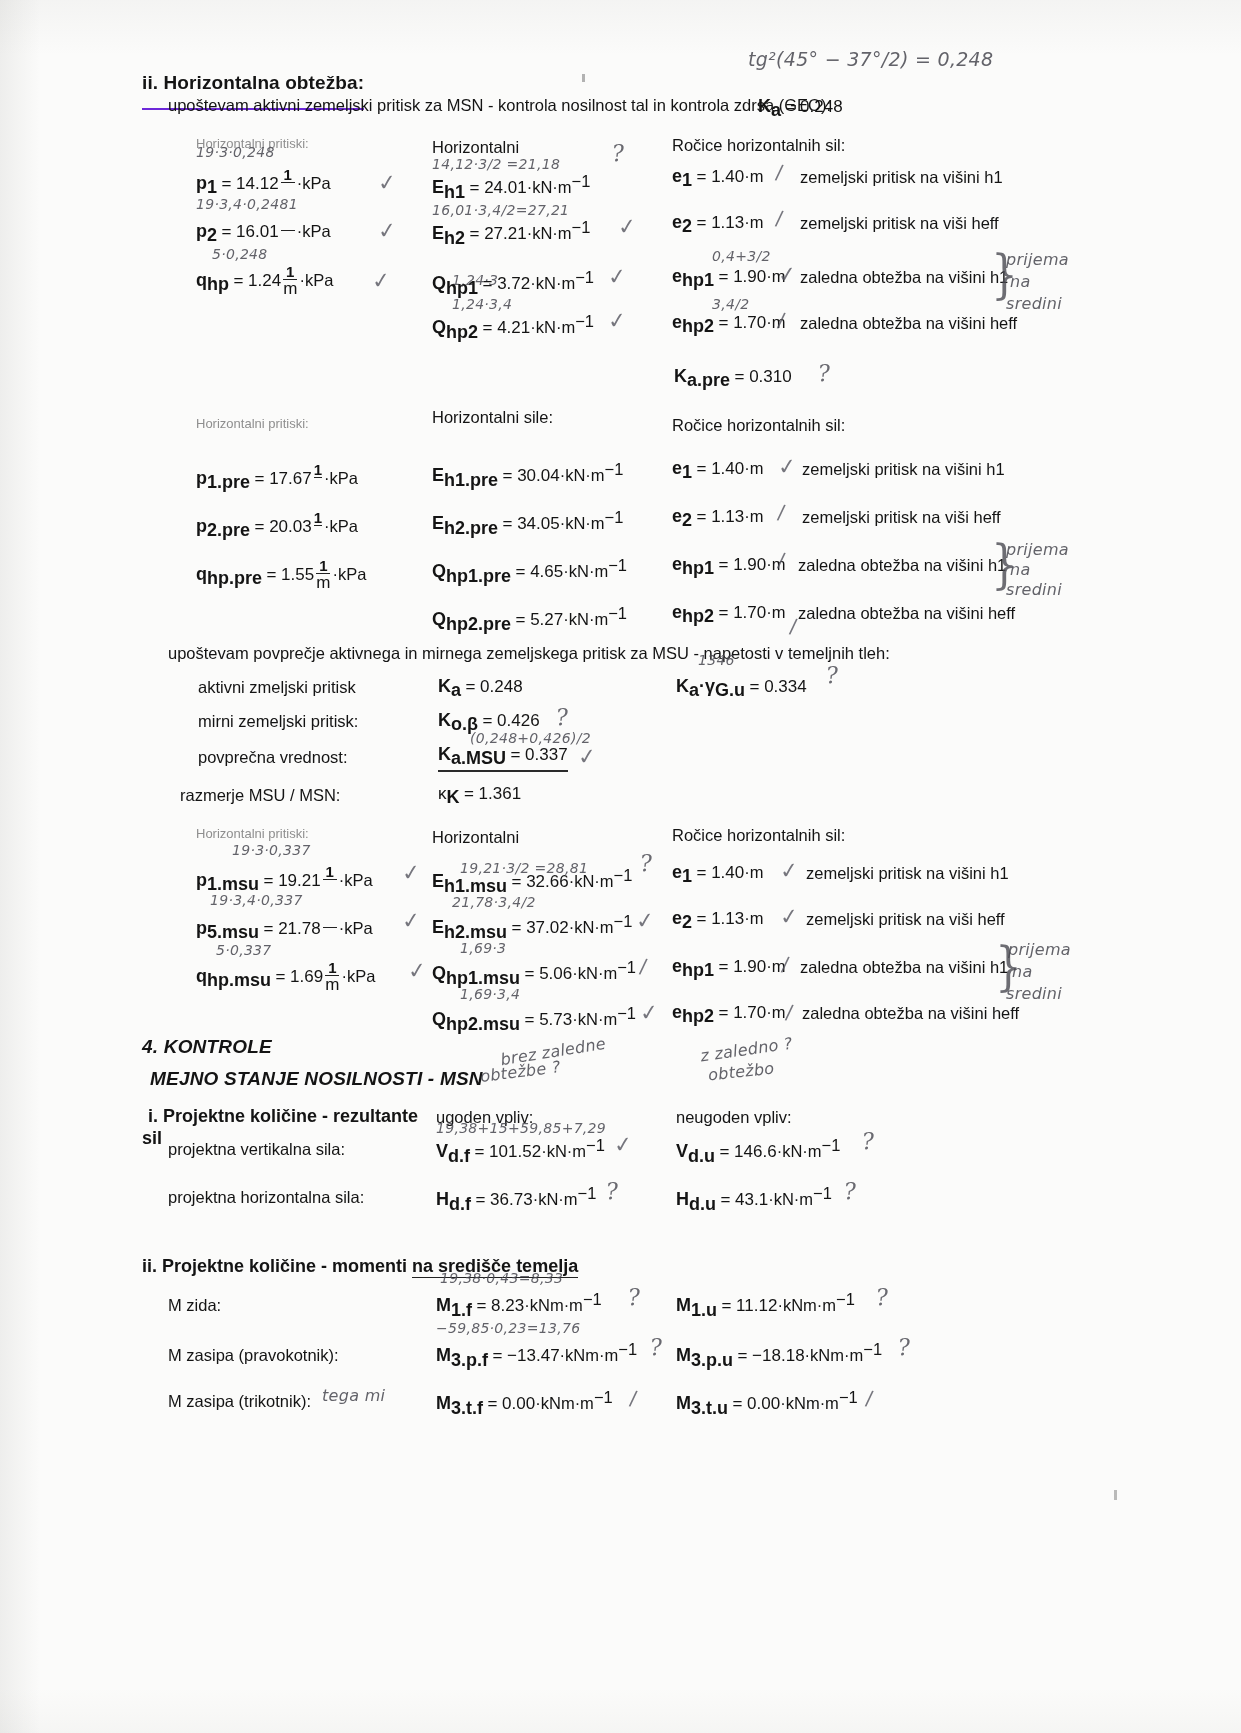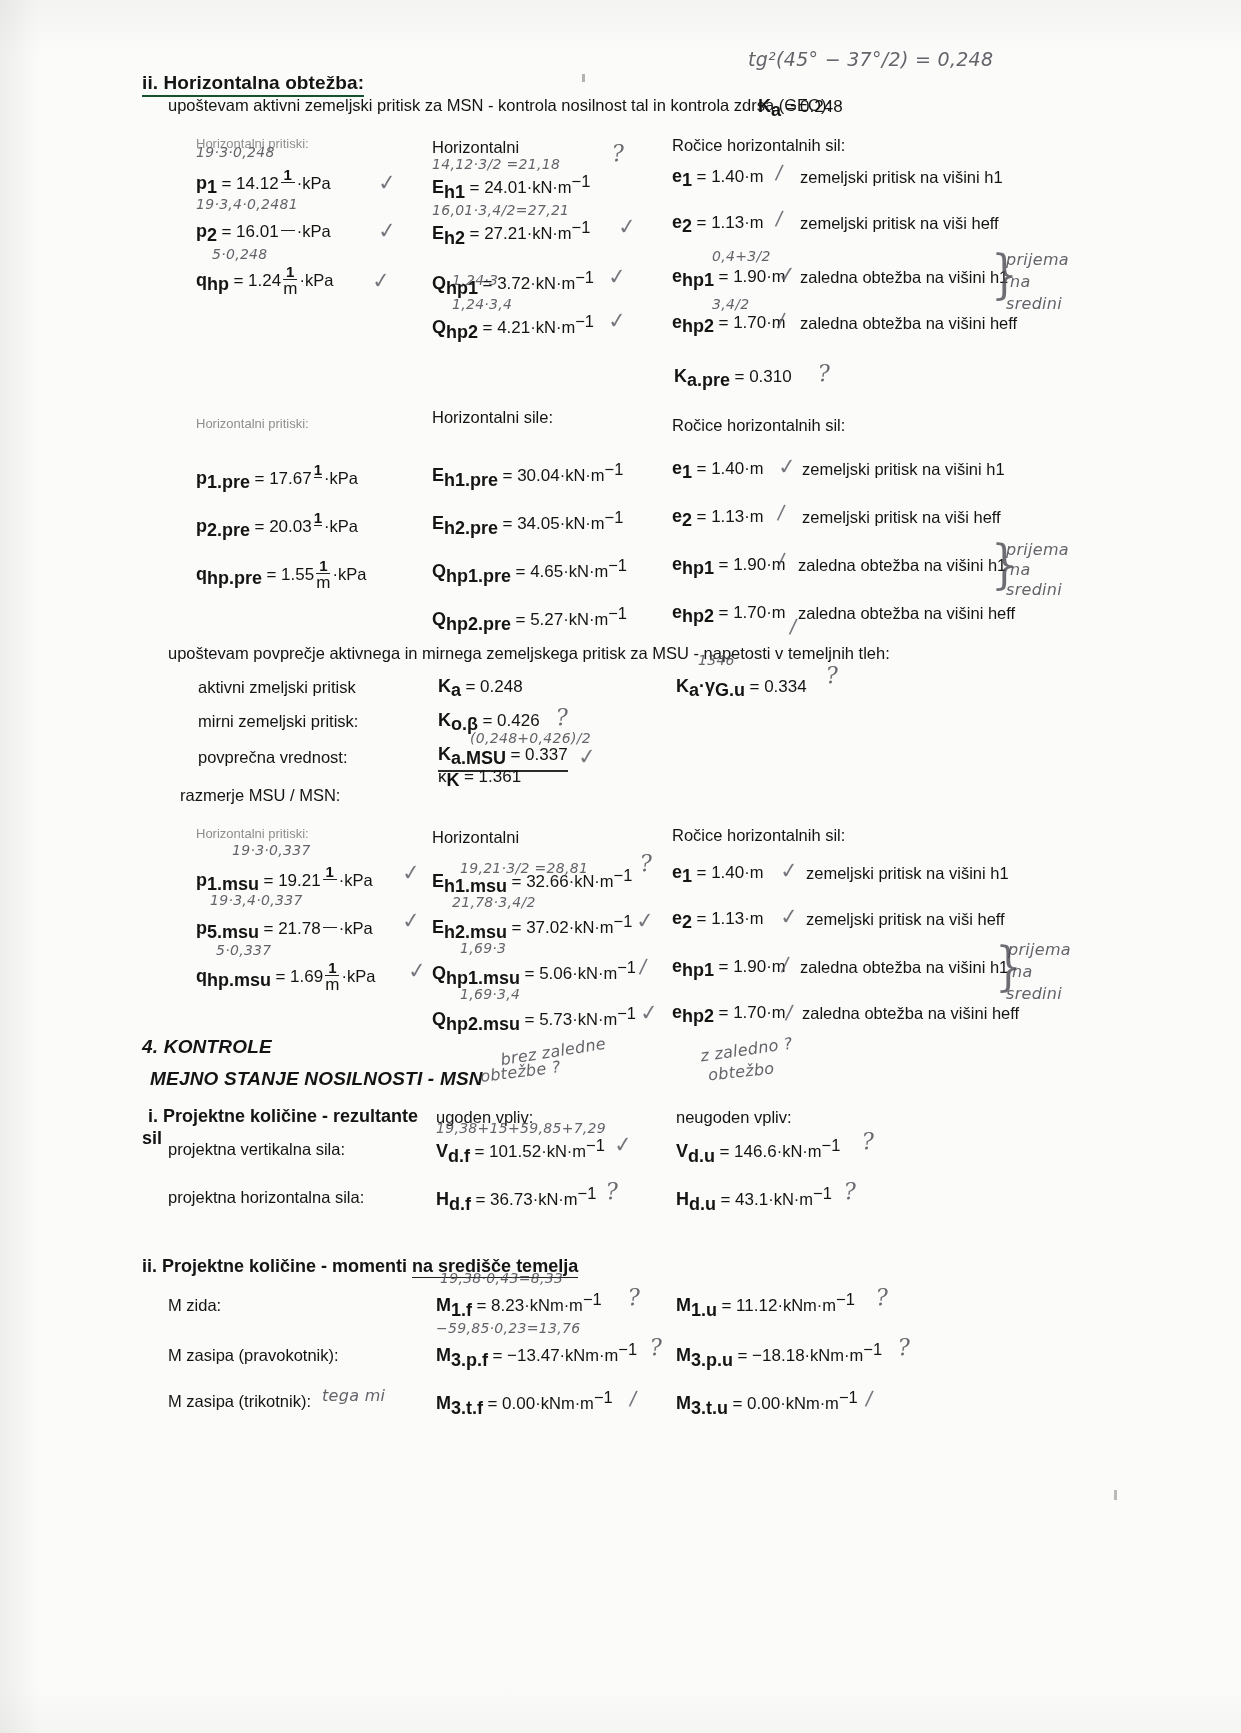--- a/index.html
+++ b/index.html
@@ -22,21 +22,21 @@
       linear-gradient(90deg, rgba(120,120,115,.10) 0px, rgba(255,255,255,0) 40px),
       linear-gradient(180deg, rgba(150,150,145,.07) 0px, rgba(255,255,255,0) 55px),
       linear-gradient(0deg, rgba(150,150,145,.06) 0px, rgba(255,255,255,0) 45px);
     pointer-events:none;
   }
   .abs{position:absolute;}
 
   
   .pr{font-family:"Liberation Sans", sans-serif;color:#141414;white-space:nowrap;}
   .h-sec{font-weight:bold;font-size:19px;letter-spacing:.1px;}
-  .h-sec-u{border-bottom:2px solid #14532d;padding-bottom:1px;}
+  .h-sec-u{border-bottom:2px solid #6d28d9;padding-bottom:14px;}
   .body-t{font-size:16.5px;}
   .small-t{font-size:13px;}
   .faded{color:#8e8e8e;}
 
   .bold-it{font-weight:bold;font-style:italic;font-size:19px;letter-spacing:.2px;}
   .bold-h{font-weight:bold;font-size:18px;}
 
   
   .mv{font-size:18px;font-weight:bold;}
   .mv-r{font-size:17px;font-weight:normal;}
@@ -297,21 +297,21 @@
 
 <div class="abs pr body-t" style="left:198px;top:748px;">povprečna vrednost:</div>
 <div class="abs pr" style="left:438px;top:744px;">
   <span class="mv">K</span><sub class="mv">a.MSU</sub>
   <span class="eq">= 0.337</span>
 </div>
 <div class="abs strike-line" style="left:438px;top:770px;width:130px;"></div>
 <div class="abs hw-chk" style="left:578px;top:744px;">✓</div>
 
 <div class="abs pr body-t" style="left:180px;top:786px;">razmerje MSU / MSN:</div>
-<div class="abs pr" style="left:438px;top:767px;">
+<div class="abs pr" style="left:438px;top:784px;">
   <span class="mv-r">κ</span><sub class="mv">K</sub>
   <span class="eq">= 1.361</span>
 </div>
 
 <div class="abs pr small-t faded" style="left:196px;top:826px;">Horizontalni pritiski:</div>
 <div class="abs pr body-t" style="left:432px;top:828px;">Horizontalni</div>
 <div class="abs pr body-t" style="left:672px;top:826px;">Ročice horizontalnih sil:</div>
 
 <div class="abs hw hw-s" style="left:232px;top:842px;">19·3·0,337</div>
 <div class="abs pr" style="left:196px;top:864px;">

